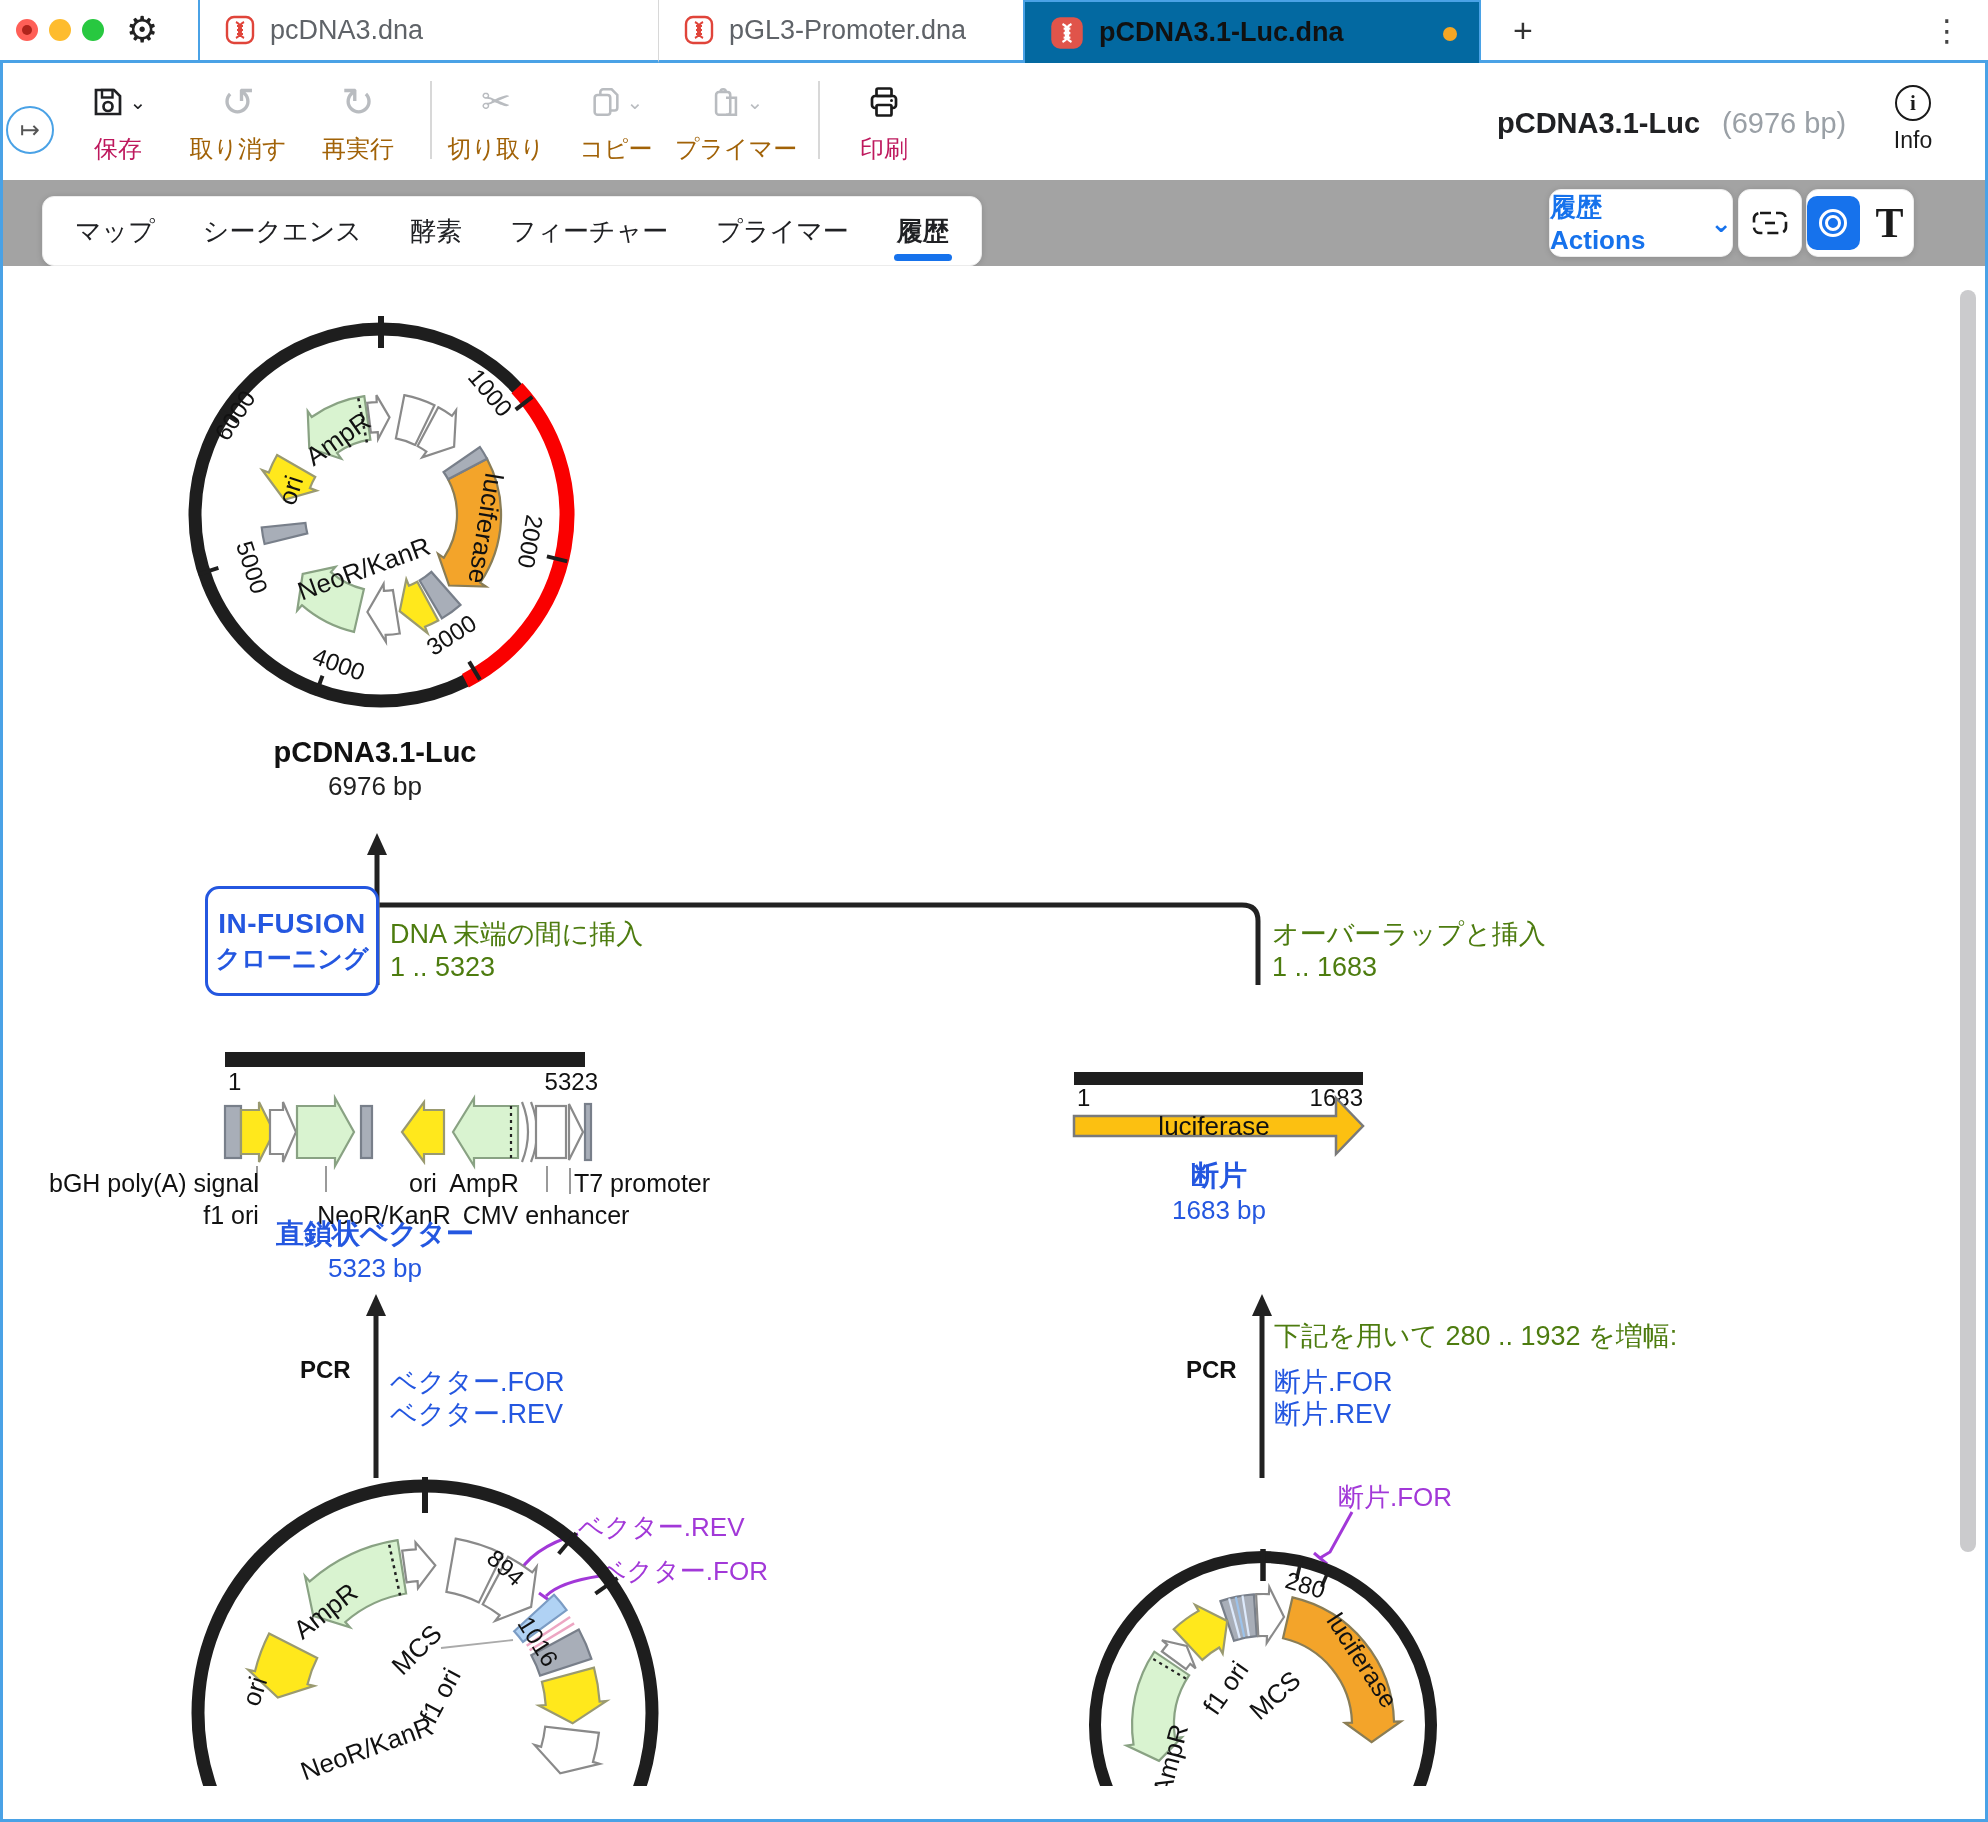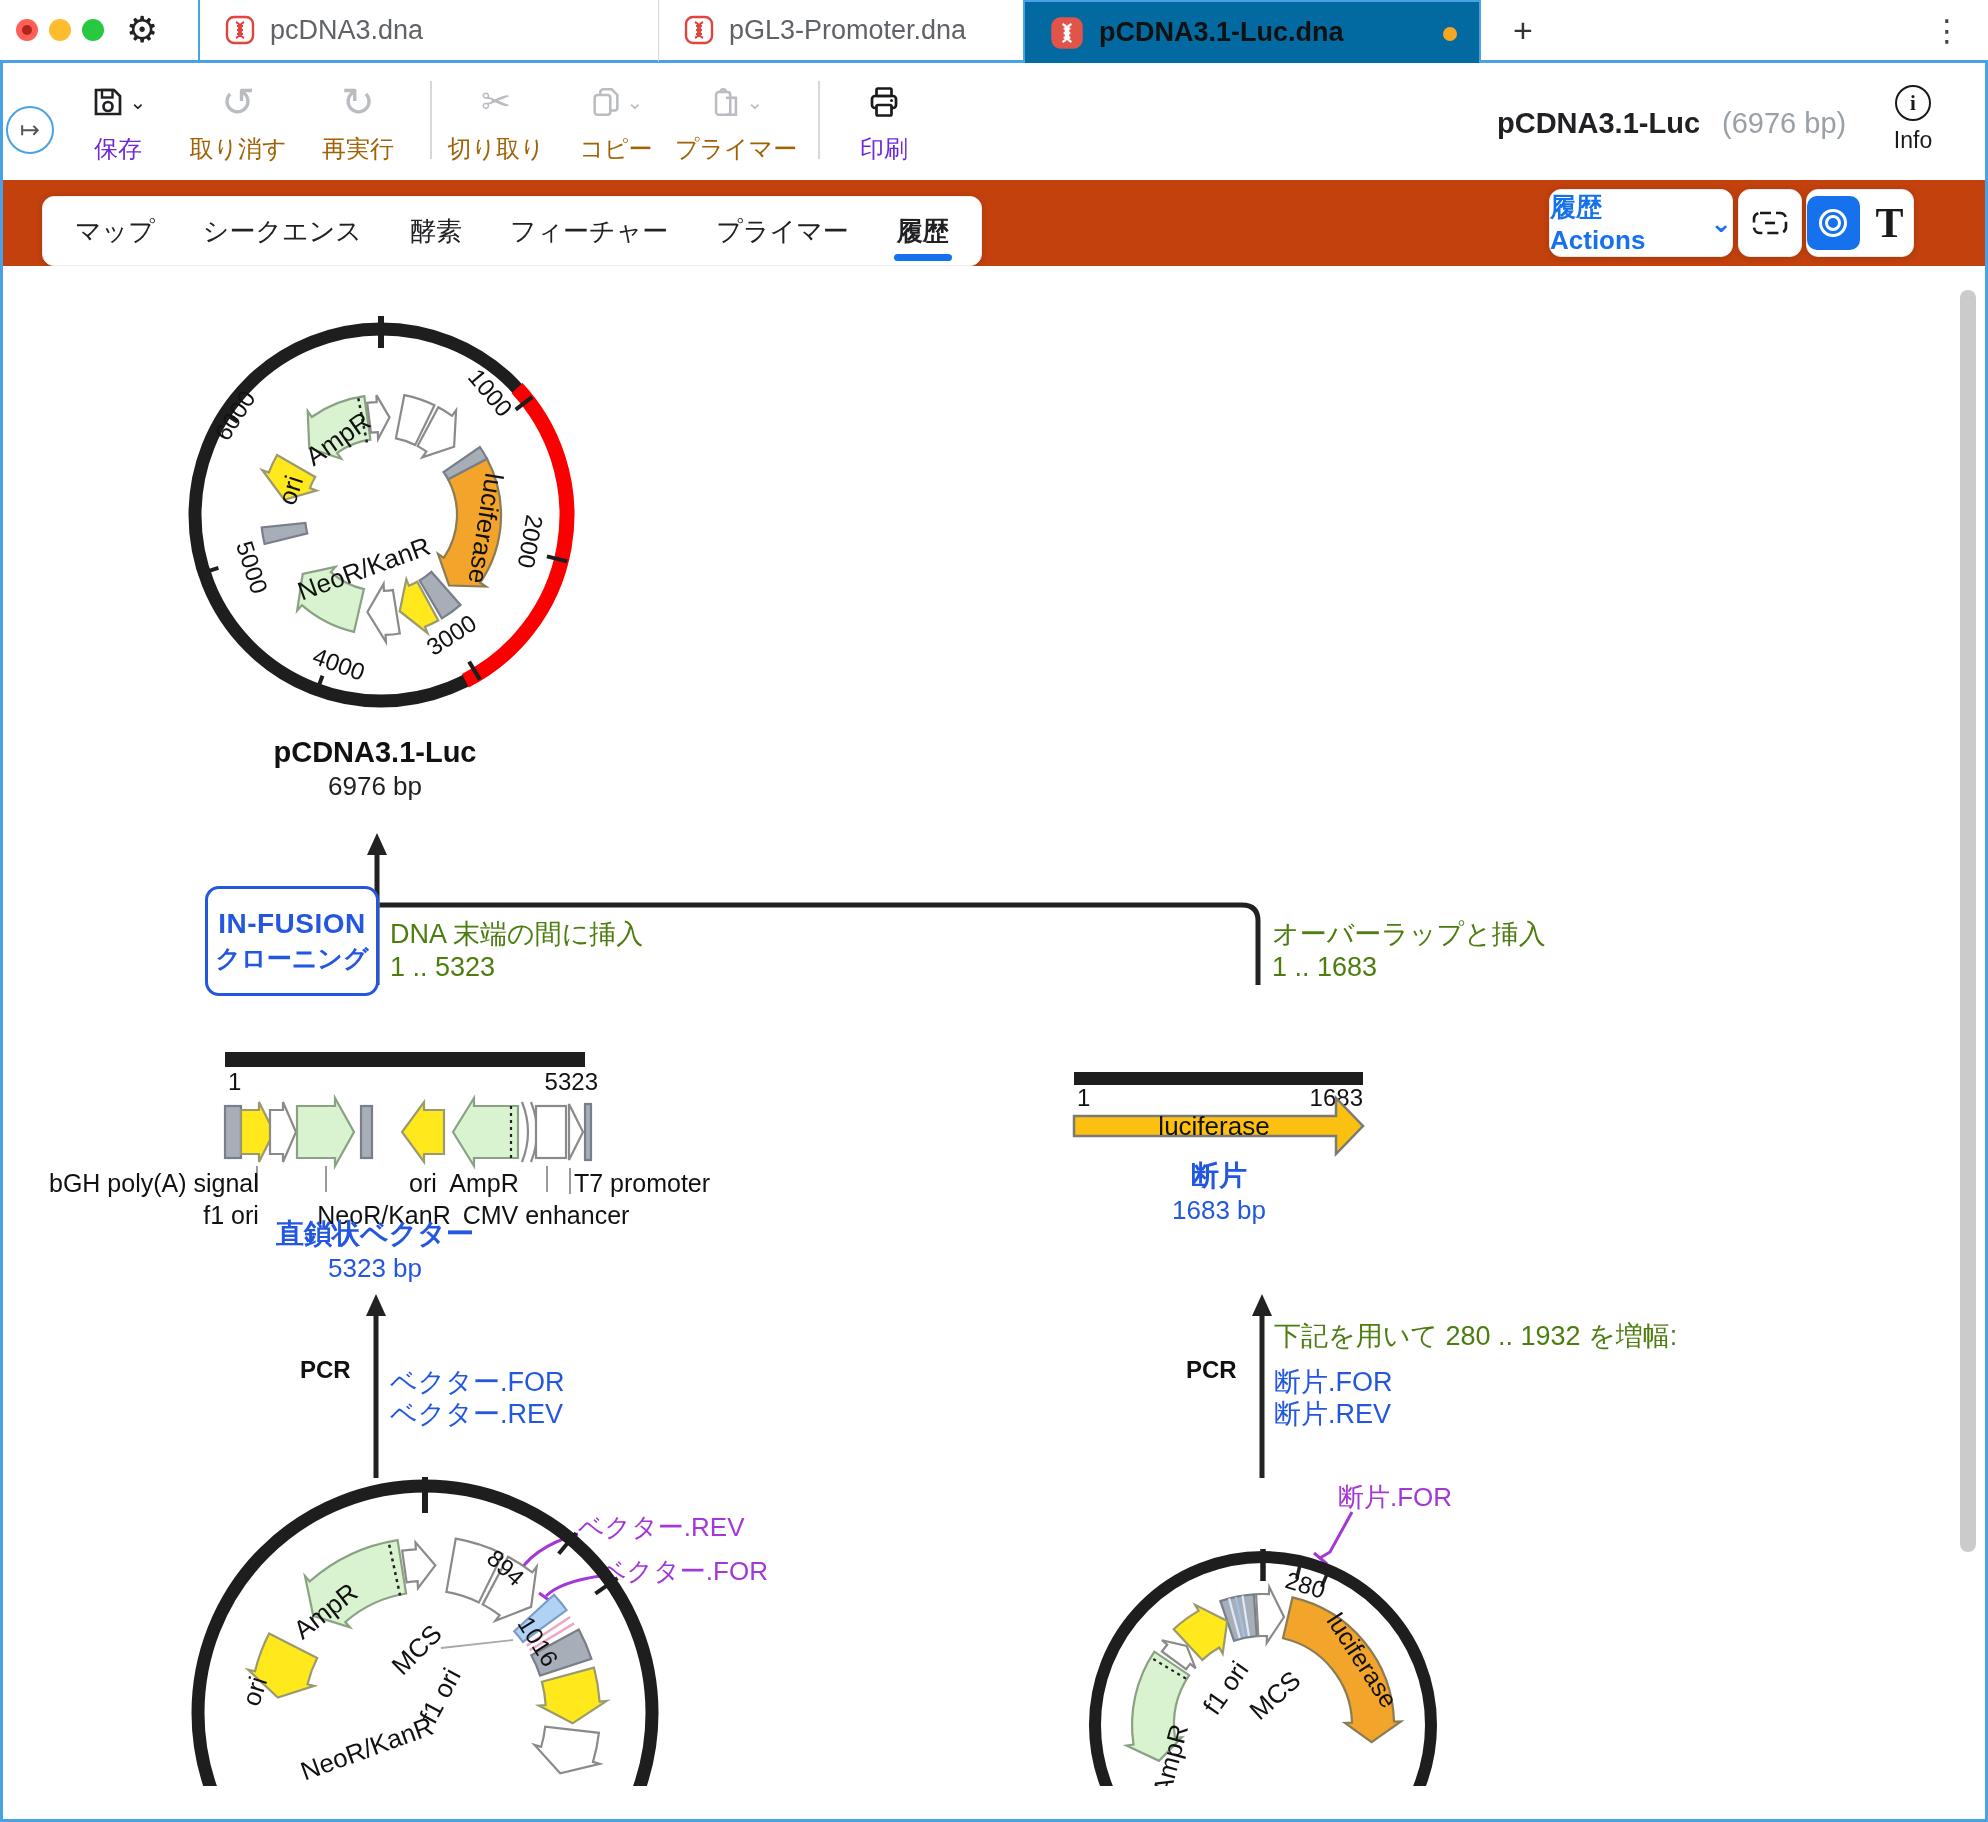--- a/index.html
+++ b/index.html
@@ -25,34 +25,34 @@
   .tab-rest{flex:1;display:flex;align-items:center;border-bottom:3px solid var(--frame);position:relative;}
   .newtab{font-size:34px;color:#333;margin-left:32px;line-height:1;}
   .kebab{position:absolute;right:26px;font-size:30px;color:#444;letter-spacing:0;}
   
   .toolbar{position:absolute;top:63px;left:0;width:1988px;height:117px;background:#fff;border-bottom:1.5px solid #c9c9c9;}
   .collapse-btn{position:absolute;left:6px;top:43px;width:44px;height:44px;border-radius:50%;background:#fff;
      border:2.5px solid var(--frame);display:flex;align-items:center;justify-content:center;font-size:24px;color:#555;z-index:5;}
   .tgroup{position:absolute;top:10px;display:flex;align-items:flex-start;}
   .tbtn{display:flex;flex-direction:column;align-items:center;width:120px;}
   .tbtn .ic{height:58px;display:flex;align-items:center;justify-content:center;gap:4px;}
-  .tbtn .lb{font-size:24px;color:#6d28d9;margin-top:2px;white-space:nowrap;}
+  .tbtn .lb{font-size:24px;color:#be185d;margin-top:2px;white-space:nowrap;}
   .tbtn.disabled .lb{color:#a16207;}
   .chev{font-size:20px;color:#202124;}
   .tbtn.disabled .chev{color:#b9bcc0;}
   .vsep{position:absolute;top:18px;width:1.5px;height:78px;background:#d8d8d8;}
   .doc-title{position:absolute;top:44px;left:1497px;font-size:29px;white-space:nowrap;}
   .doc-title b{font-weight:700;color:#202124;}
   .doc-title span{color:#9aa0a6;font-weight:400;margin-left:14px;}
   .info-btn{position:absolute;top:22px;left:1868px;width:90px;text-align:center;}
   .info-btn .ci{width:32px;height:32px;border:2px solid #1a1a1a;border-radius:50%;display:inline-flex;align-items:center;justify-content:center;
      font-size:21px;font-family:"Liberation Serif",serif;font-weight:700;}
   .info-btn .lb{font-size:23px;margin-top:6px;}
   
-  .viewbar{position:absolute;top:180px;left:0;width:1988px;height:86px;background:#c2410c;}
+  .viewbar{position:absolute;top:180px;left:0;width:1988px;height:86px;background:#a3a3a3;}
   .card{background:#fff;border:1px solid #ececec;border-radius:12px;box-shadow:0 1px 6px rgba(0,0,0,.14);}
   .vtabs{position:absolute;left:42px;top:16px;height:68px;display:flex;align-items:center;padding:0 30px;gap:44px;}
   .vtab{font-size:26px;color:#202124;position:relative;white-space:nowrap;padding:18px 2px;}
   .vtab.active{font-weight:600;}
   .vtab.active::after{content:"";position:absolute;left:50%;transform:translateX(-50%);bottom:6px;width:58px;height:7px;border-radius:4px;background:var(--accent);}
   .actions{position:absolute;left:1549px;top:9px;width:182px;height:66px;display:flex;align-items:center;justify-content:center;gap:10px;
      color:var(--accent);font-size:26px;font-weight:600;}
   .sq-btn{position:absolute;top:9px;height:66px;display:flex;align-items:center;justify-content:center;}
   .btn-linear{left:1738px;width:62px;}
   .btn-mapgrp{left:1806px;width:106px;gap:6px;}

